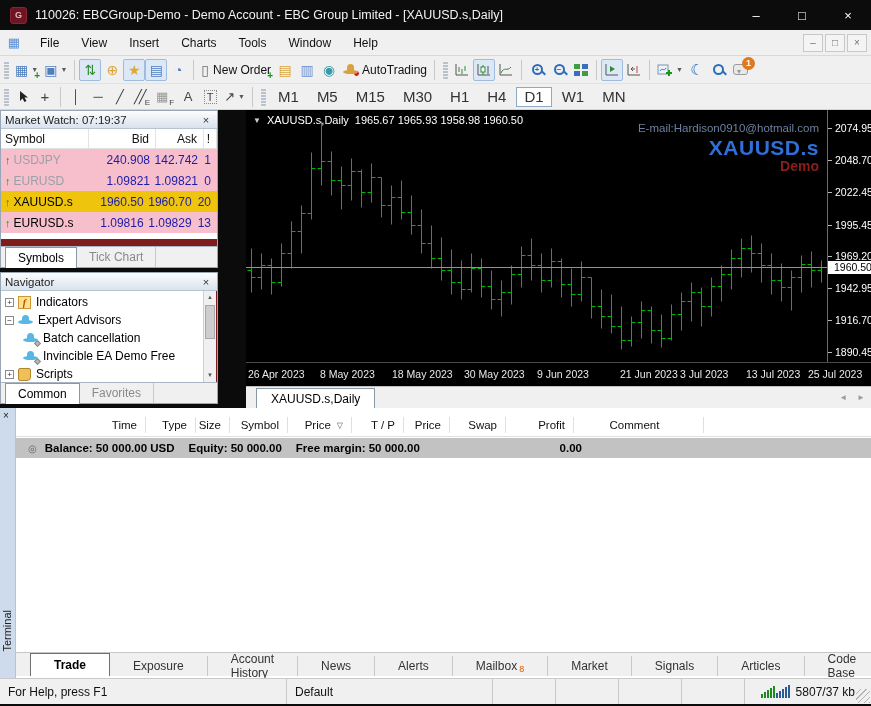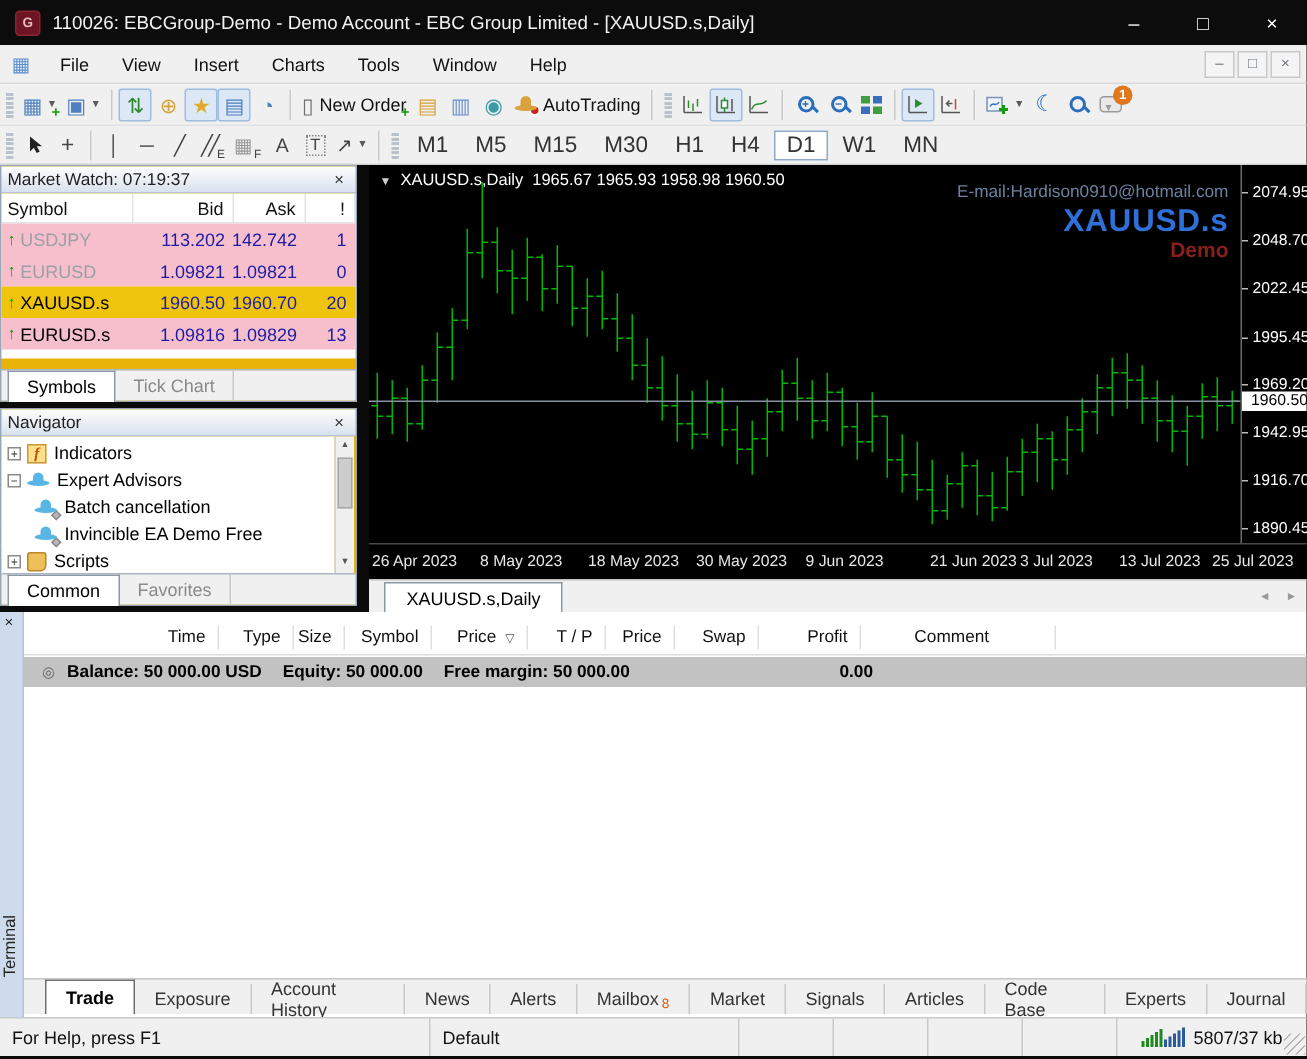--- a/index.html
+++ b/index.html
@@ -70,21 +70,21 @@
   .bubble::after { content:''; position:absolute; left:3px; bottom:-4px;
     border:4px solid transparent; border-top-color:#9a9a9a; border-left-width:2px;
     border-right-width:2px; }
   .tf-btn { height:20px; padding:0 7px; display:flex; align-items:center; color:#333;
     font-size:15px; border:1px solid transparent; margin:0 1px; }
   .tf-btn.active { background:#fff; border-color:#8fa8c8; }
   .tool-glyph { font-size:13px; color:#444; }
   .sub-letter { font-size:8px; color:#444; margin-left:1px; align-self:flex-end; }
 
   
-  .panel { position:absolute; left:0; width:238px; background:#eab308;
+  .panel { position:absolute; left:0; width:218px; background:#7f1d1d;
     border:1px solid #98a6b5; }
   .panel-header { height:18px; background:linear-gradient(#fdfdfd,#d8e2ee);
     border-bottom:1px solid #b9c4d1; display:flex; align-items:center;
     padding:0 4px; font-size:11.5px; color:#222; }
   .panel-close { margin-left:auto; font-size:11px; color:#333; width:14px; text-align:center; }
   .mw { top:110px; height:158px; }
   .mw-table { background:#fff; position:absolute; left:0; top:18px; right:0; height:110px; }
   .mw-headrow { display:flex; height:20px; border-bottom:1px solid #e3e3e3;
     font-size:12px; color:#111; }
   .mw-headrow span { border-right:1px solid #e3e3e3; display:flex; align-items:center; }
@@ -177,21 +177,21 @@
   .th.center { justify-content:center; }
   .sort-glyph { font-size:8px; color:#555; margin-left:6px; }
   .balance-row { position:absolute; left:16px; right:0; top:30px; height:20px;
     background:#c2c2c2; display:flex; align-items:center; font-size:11.5px; font-weight:bold; }
   .bal-icon { color:#666; font-size:10px; margin:0 8px 0 12px; font-weight:normal; }
   .bal-item { margin-right:14px;text-align:right; }
   .bal-profit { position:absolute; left:506px; width:68px; text-align:right; padding-right:8px; }
   .term-tabs { position:absolute; left:16px; right:0; bottom:2px; height:24px;
     background:#f0f0f0; border-top:1px solid #c6c6c6; display:flex; align-items:flex-end;
     padding-left:14px; }
-  .ttab { height:20px; padding:0 13px; display:flex; align-items:center; font-size:12px;
+  .ttab { height:20px; padding:0 23px; display:flex; align-items:center; font-size:12px;
     color:#333; border-right:1px solid #c9c9c9; position:relative; }
   .ttab.active { background:#fff; border:1px solid #707070; border-bottom:none; color:#000;
     font-weight:bold; height:23px; }
   .mail-badge { color:#e05a00; font-size:9px; margin-left:2px; align-self:flex-end;
     margin-bottom:2px; }
 
   
   .statusbar { position:absolute; left:0; top:678px; width:871px; height:26px;
     background:#f0f0f0; border-top:1px solid #c9c9c9; display:flex; align-items:center; }
   .sb-cell { height:100%; display:flex; align-items:center; padding:0 8px;
@@ -419,21 +419,21 @@
         <span class="c-sym">Symbol</span>
         <span class="c-bid">Bid</span>
         <span class="c-ask">Ask</span>
         <span class="c-ex">!</span>
       </div>
       <div class="mw-row row-pink">
         <span class="c-sym">
             <span class="up-arrow">↑</span>
             <span class="sym-dim">USDJPY</span>
           </span>
-        <span class="c-bid quote">113.202</span>
+        <span class="c-bid quote">240.908</span>
         <span class="c-ask quote">142.742</span>
         <span class="c-ex quote">1</span>
       </div>
       <div class="mw-row row-pink">
         <span class="c-sym">
             <span class="up-arrow">↑</span>
             <span class="sym-dim">EURUSD</span>
           </span>
         <span class="c-bid quote">1.09821</span>
         <span class="c-ask quote">1.09821</span>

